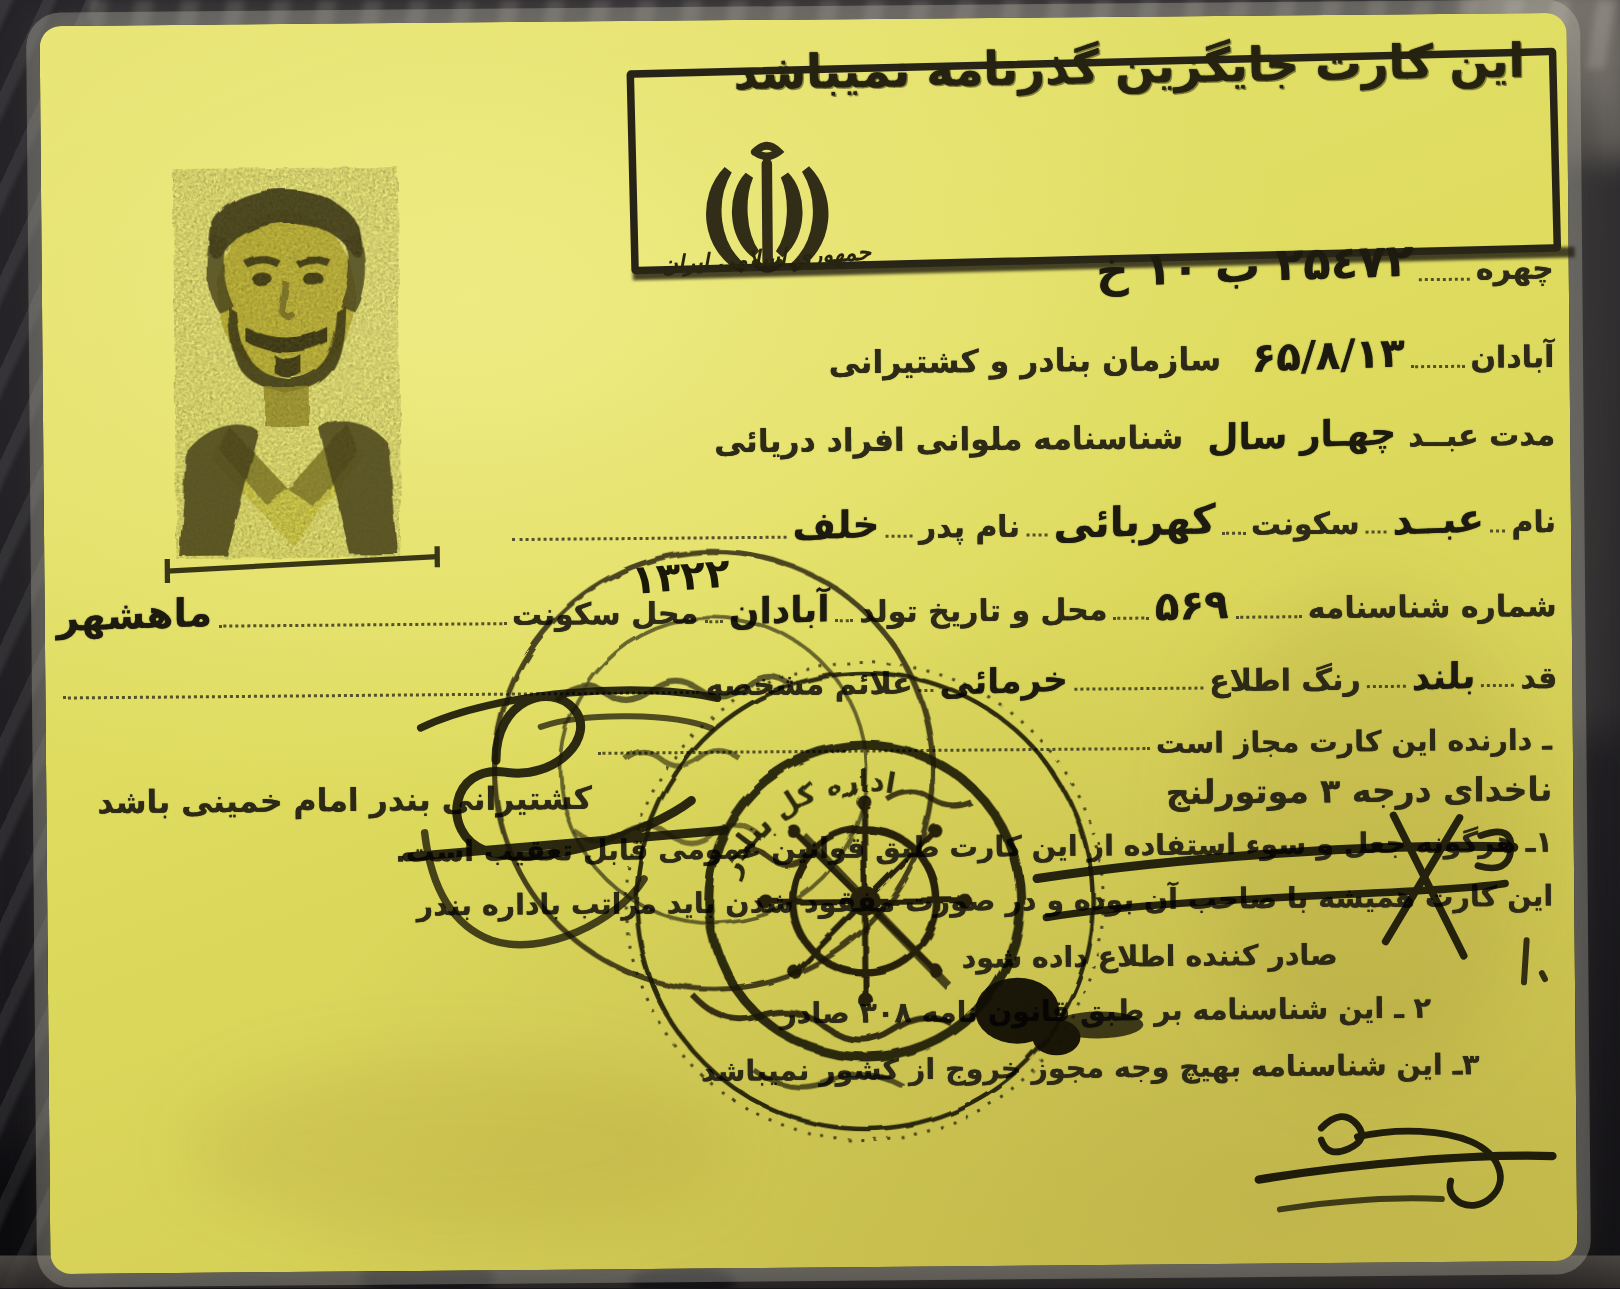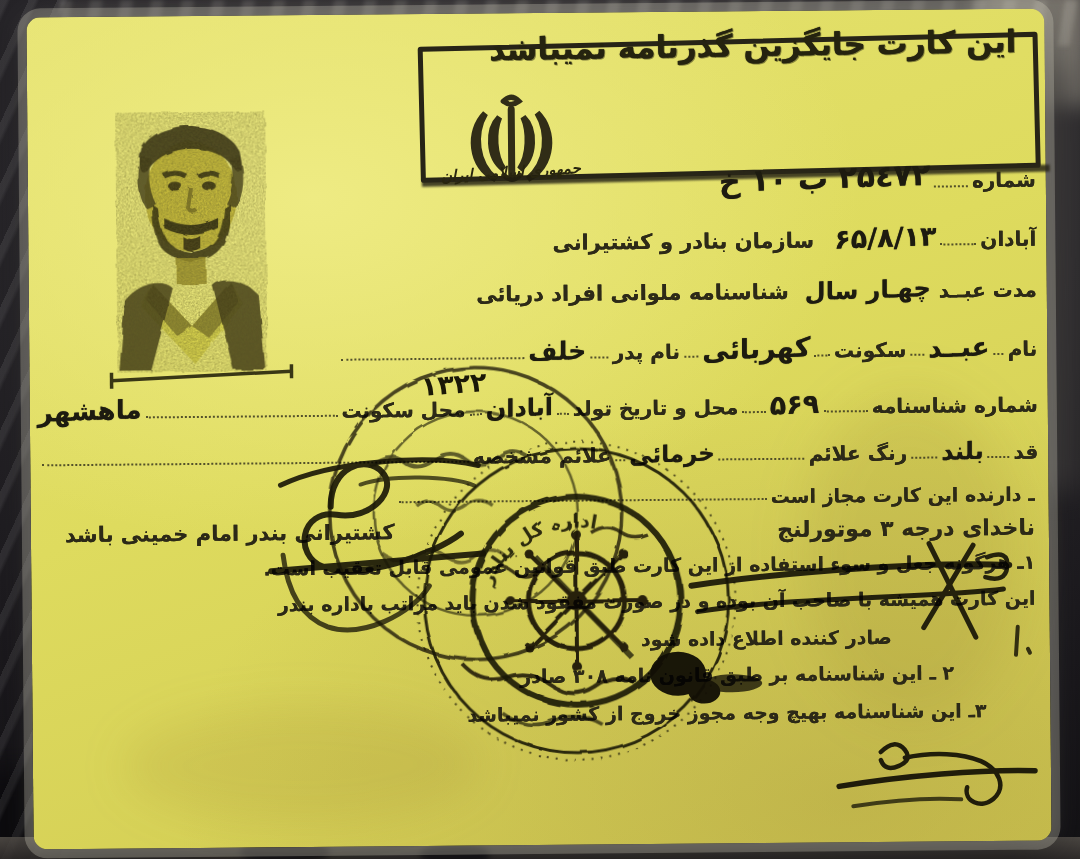--- a/index.html
+++ b/index.html
@@ -85,21 +85,21 @@
           <path d="M38,34 C20,52 22,86 48,100 C28,84 26,54 38,34 Z" stroke-width="6"></path>
           <path d="M76,38 C88,50 88,78 72,90 C82,76 82,52 76,38 Z" stroke-width="6"></path>
           <path d="M90,34 C108,52 106,86 80,100 C100,84 102,54 90,34 Z" stroke-width="6"></path>
           <path d="M56,96 q8,8 16,0" stroke-width="5"></path>
         </g>
       </svg>
     </div>
     <div class="country">جمهوری اسلامی ایران</div>
 
     <div class="row" style="right:10px;top:150px;width:470px;">
-      <span class="lbl">شماره</span>
+      <span class="lbl">چهره</span>
       <span class="ldr" style="width:34px;"></span>
       <span class="hw" style="font-size:30px;letter-spacing:7px;">۲۵٤۷۲ ب ۱۰ خ</span>
     </div>
 
     <div class="row" style="right:10px;top:212px;width:500px;">
       <span class="lbl">آبادان</span>
       <span class="ldr" style="width:36px;"></span>
       <span class="hw" style="font-size:27px;letter-spacing:3px;">۶۵/۸/۱۳</span>
       <span style="width:20px;"></span>
       <span class="lbl" style="font-size:21px;">سازمان بنادر و کشتیرانی</span>
@@ -140,21 +140,21 @@
       <span class="lbl">محل سکونت</span>
       <span class="ldr grow"></span>
       <span class="hw" style="font-size:26px;letter-spacing:3px;">ماهشهر</span>
     </div>
 
     <div class="row" style="right:10px;top:428px;width:1000px;">
       <span class="lbl">قد</span>
       <span class="ldr" style="width:22px;"></span>
       <span class="hw" style="font-size:24px;">بلند</span>
       <span class="ldr" style="width:26px;"></span>
-      <span class="lbl">رنگ علائم</span>
+      <span class="lbl">رنگ اطلاع</span>
       <span class="ldr" style="width:86px;"></span>
       <span class="hw" style="font-size:23px;">خرمائی</span>
       <span class="ldr" style="width:10px;"></span>
       <span class="lbl">علائم مشخصه</span>
       <span class="ldr grow"></span>
     </div>
 
     <div class="note" style="right:14px;top:474px;width:640px;display:flex;direction:rtl;align-items:baseline;">
       <span>ـ دارنده این کارت مجاز است</span>
       <span class="ldr grow"></span>

